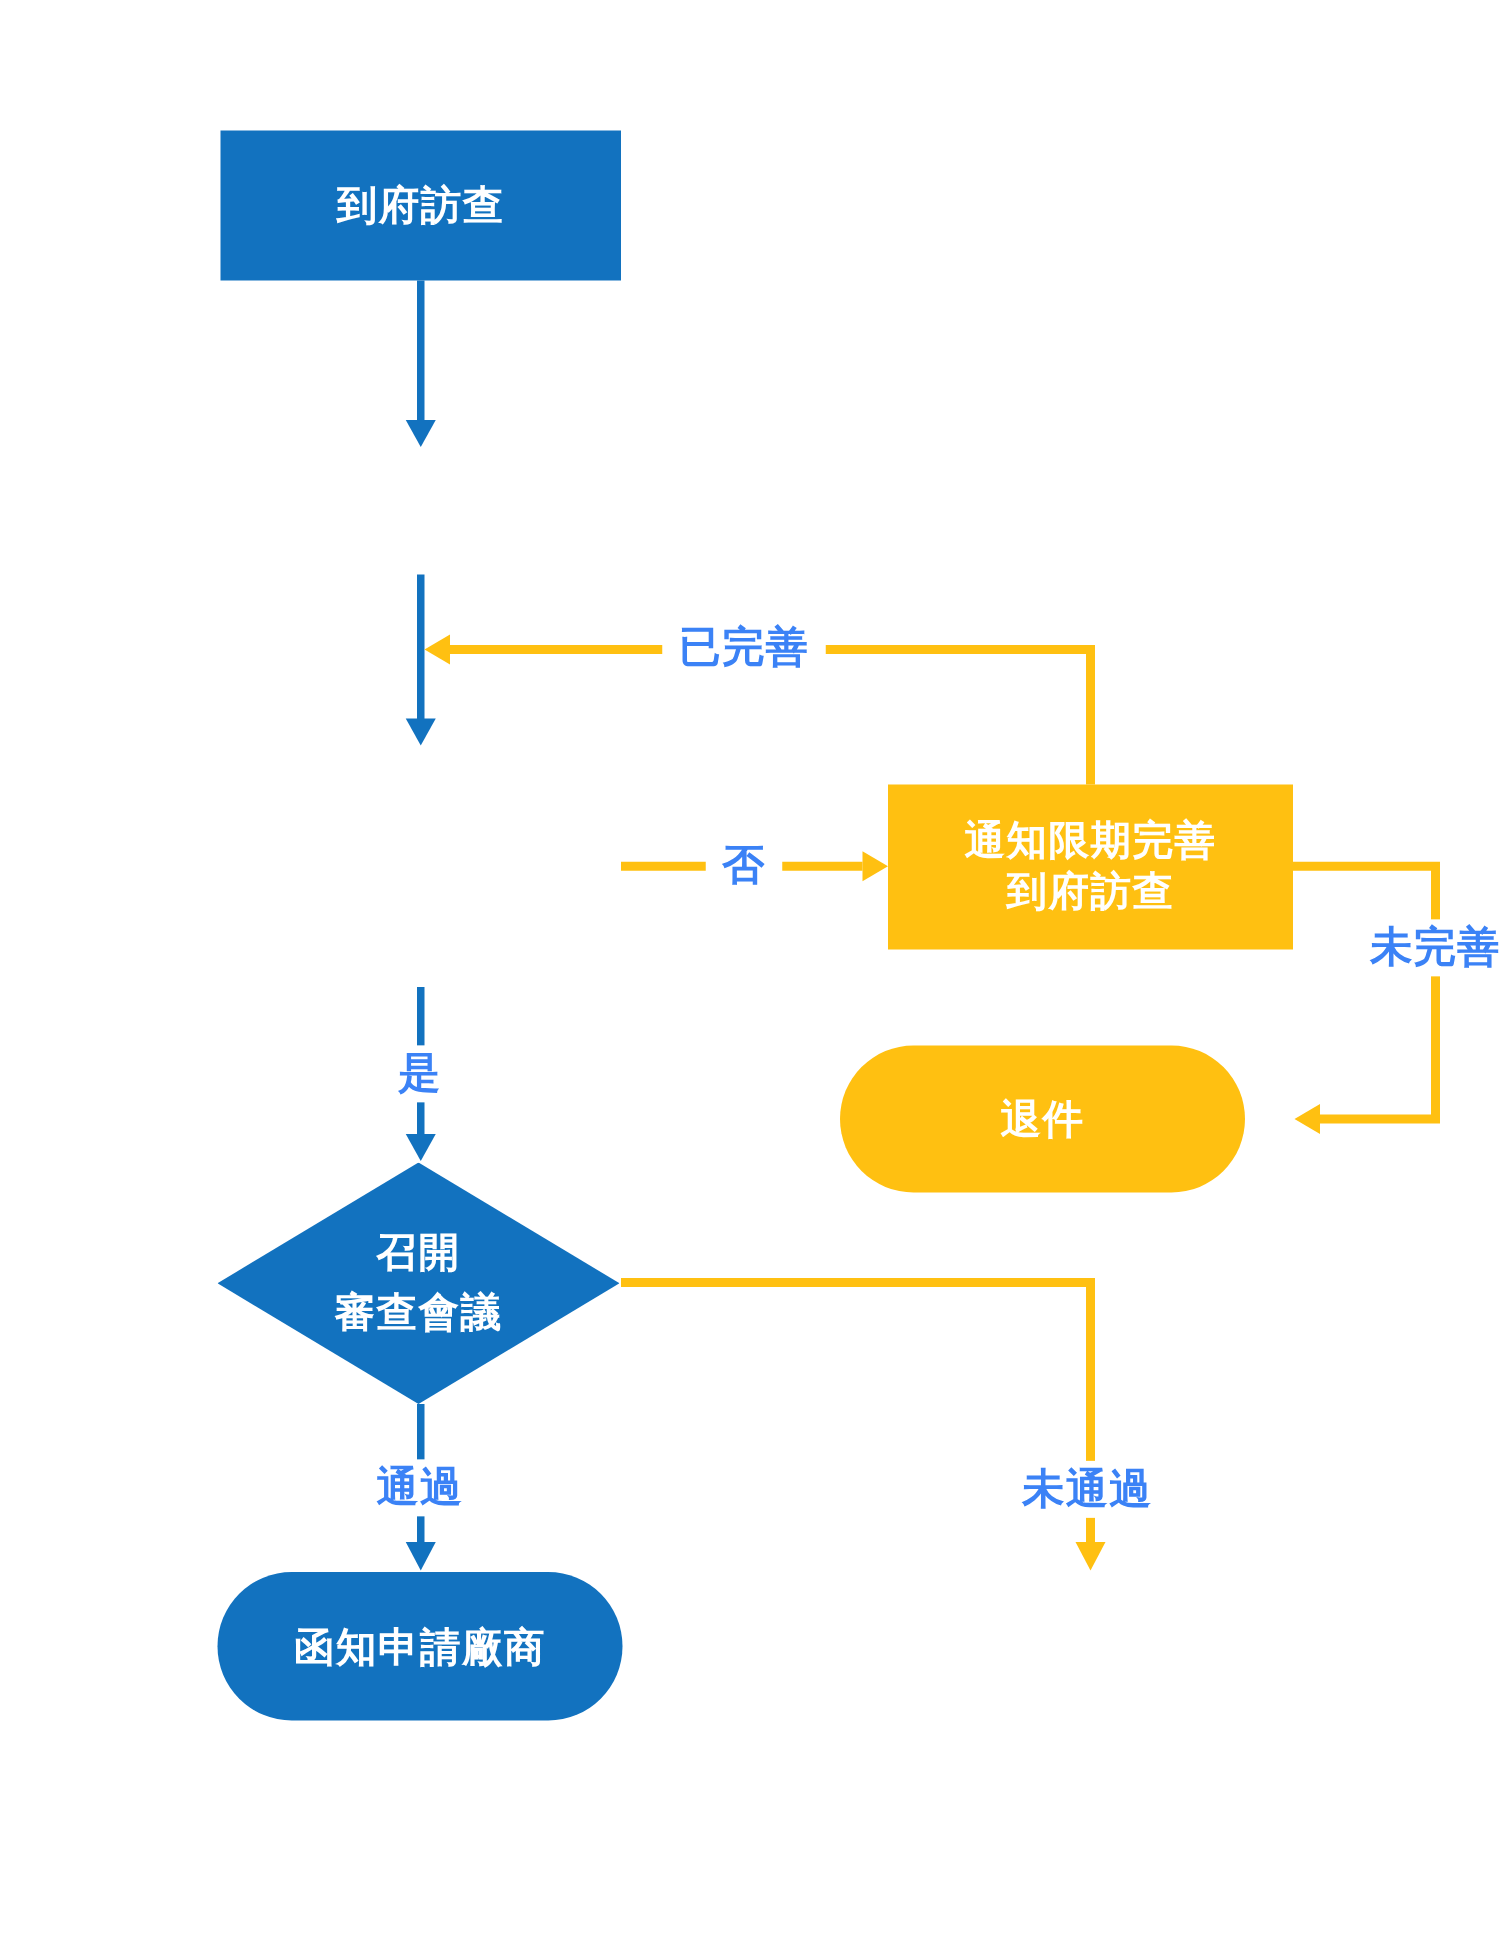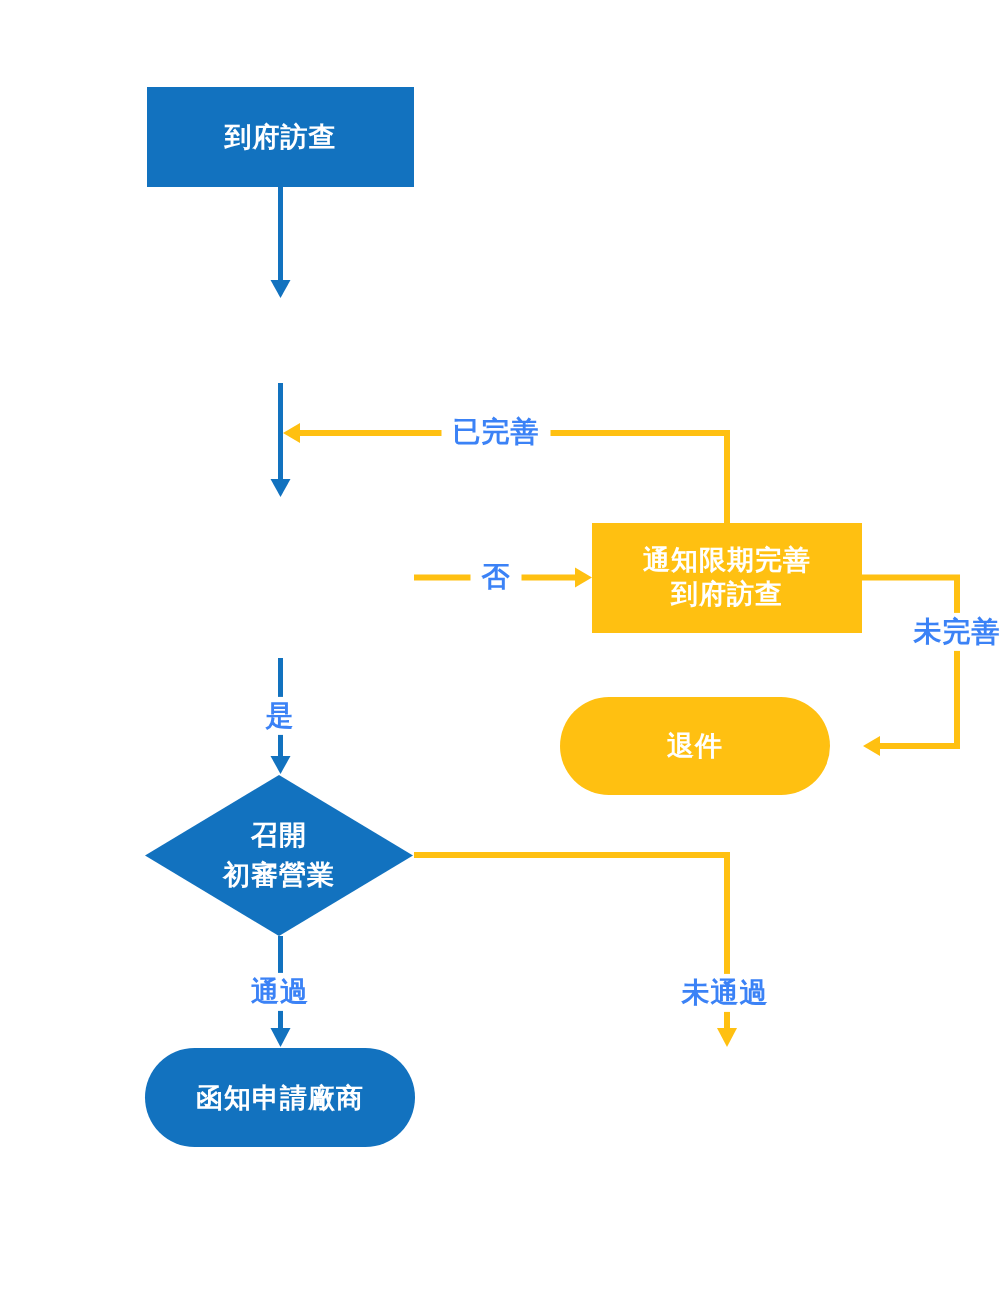--- a/index.html
+++ b/index.html
@@ -110,21 +110,21 @@
     <span class="label">通知限期完善
 到府訪查</span>
   </div>
 
   <div class="node yellow shape-pill" style="left:520px; top:697px; width:270px; height:98px;">
     <span class="label">退件</span>
   </div>
 
   <div class="node blue shape-diamond" style="left:105px; top:775px; width:268px; height:161px;">
     <span class="label">召開
-初審營業</span>
+審查會議</span>
   </div>
 
   <div class="node blue shape-pill" style="left:105px; top:1048px; width:270px; height:99px;">
     <span class="label">函知申請廠商</span>
   </div>
 
 
   <div class="edge-label" style="left:456px; top:432px;">已完善</div>
 
   <div class="edge-label" style="left:456px; top:577px;">否</div>

